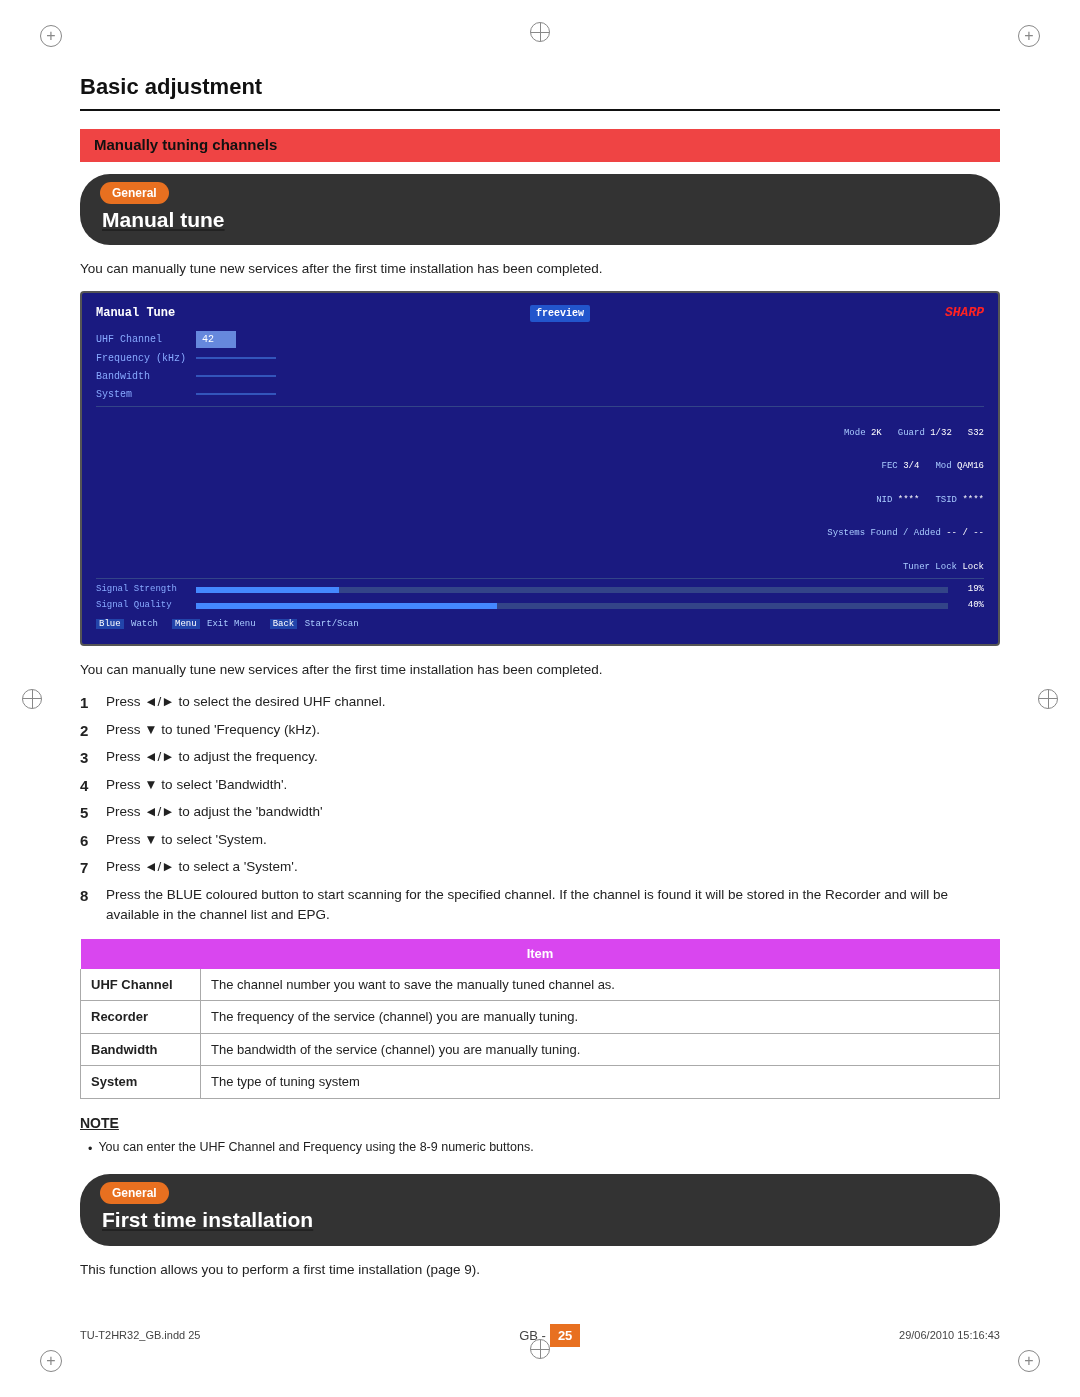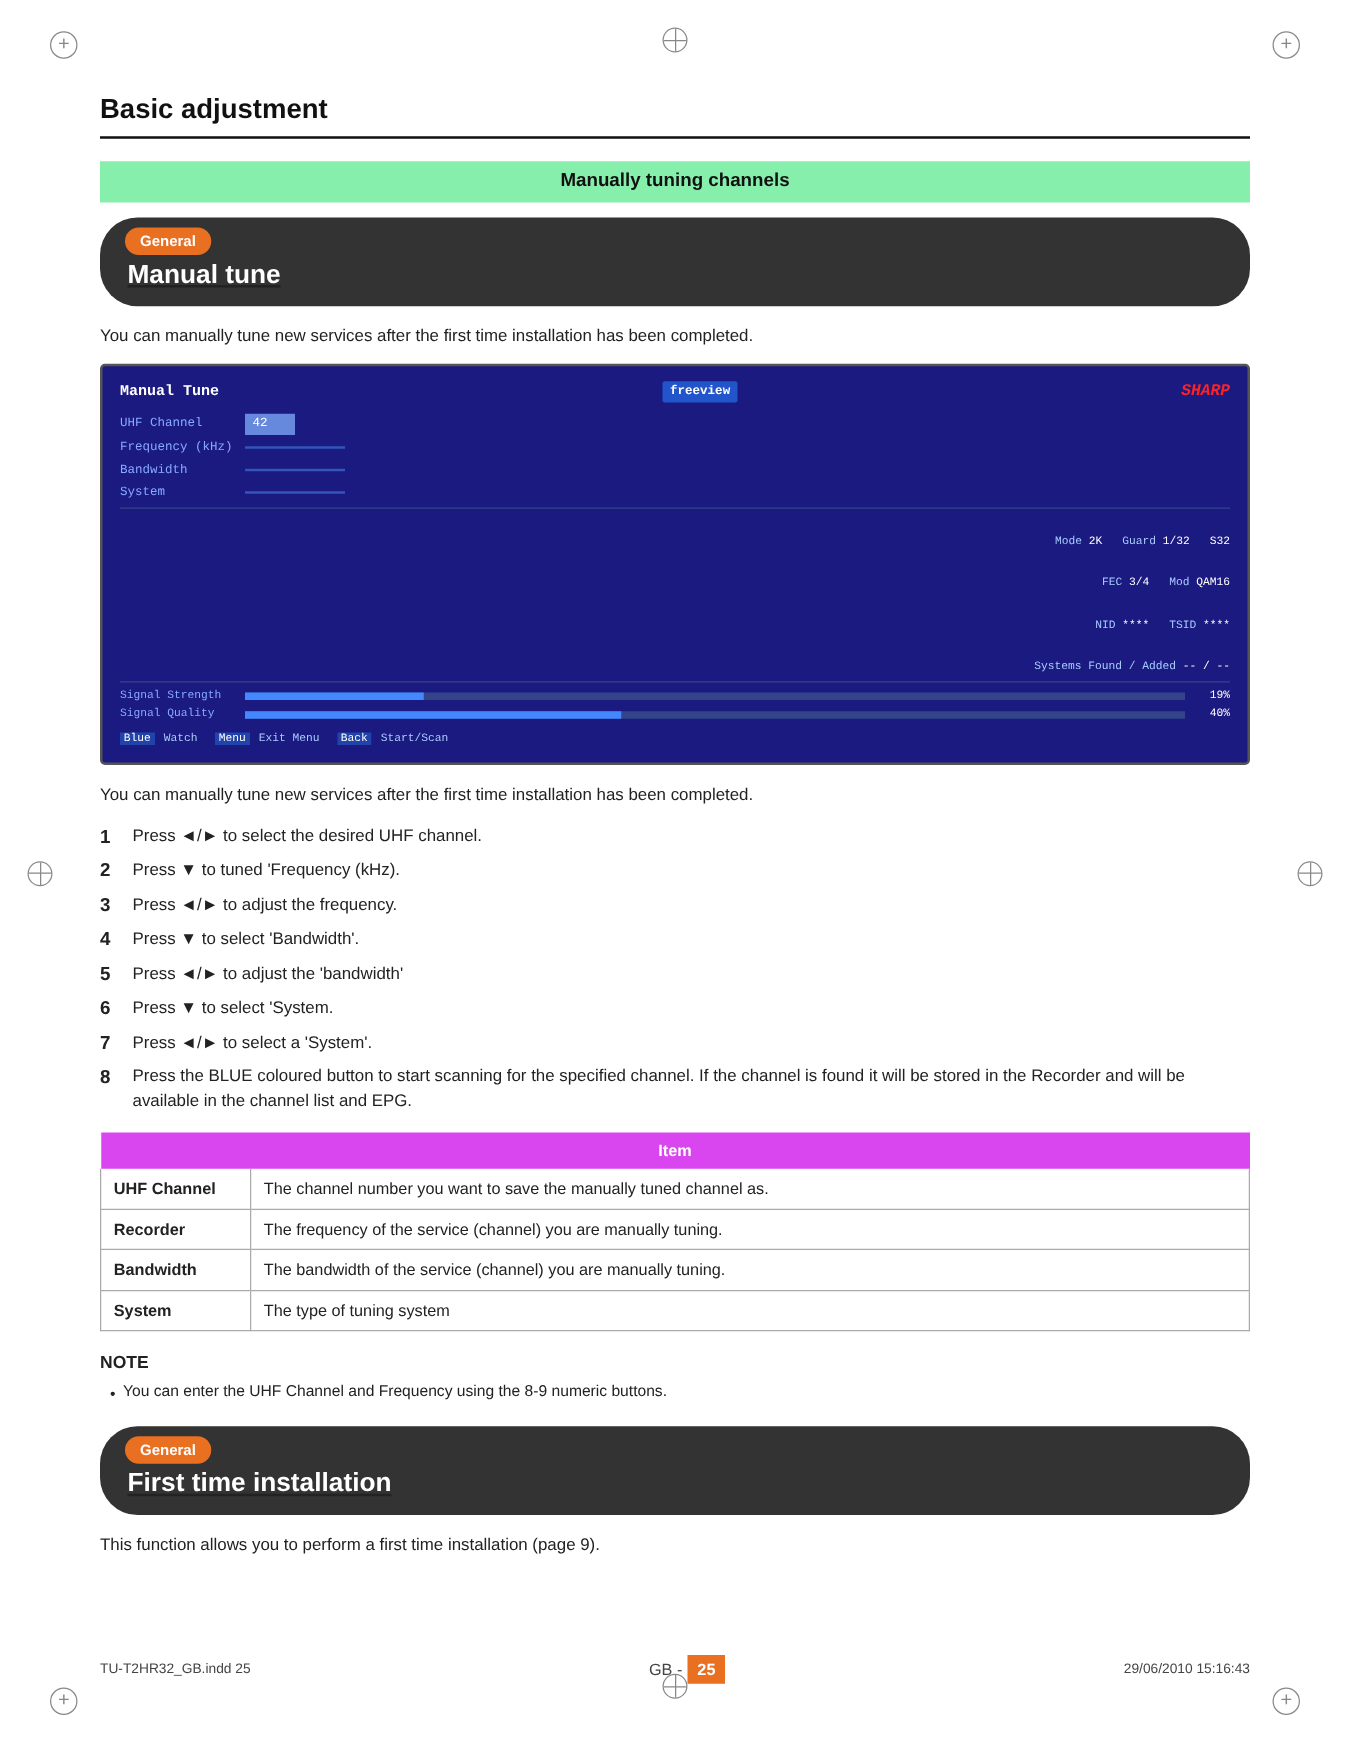--- a/index.html
+++ b/index.html
@@ -45,27 +45,26 @@
       font-size: 22px;
       font-weight: bold;
       color: #111;
       border-bottom: 2px solid #111;
       padding-bottom: 6px;
       margin-bottom: 18px;
     }
 
     
     .section-bar {
-      background: #86efac;
+      background: #ef4444;
       color: #111;
       font-weight: bold;
       font-size: 15px;
       padding: 5px 14px;
       margin-bottom: 12px;
-      text-align: center;
     }
 
     
     .feature-block {
       background: #333;
       border-radius: 30px;
       padding: 8px 20px 10px 20px;
       margin-bottom: 14px;
       display: flex;
       align-items: center;
@@ -269,20 +268,21 @@
     }
 
     
     .note-section {
       margin-bottom: 16px;
     }
     .note-title {
       font-weight: bold;
       font-size: 14px;
       margin-bottom: 4px;
+      text-decoration: underline;
     }
     .note-item {
       display: flex;
       align-items: flex-start;
       font-size: 12.5px;
       padding-left: 8px;
     }
     .note-bullet {
       margin-right: 6px;
       margin-top: 2px;
@@ -395,20 +395,23 @@
     <div class="tv-data-row">
       <div class="tv-data-cell">FEC <span>3/4</span></div>
       <div class="tv-data-cell">Mod <span>QAM16</span></div>
     </div>
     <div class="tv-data-row">
       <div class="tv-data-cell">NID <span>****</span></div>
       <div class="tv-data-cell">TSID <span>****</span></div>
     </div>
     <div class="tv-data-row">
       <div class="tv-data-cell">Systems Found / Added <span>-- / --</span></div>
+    </div>
+    <div class="tv-data-row">
+      <div class="tv-data-cell">Tuner Lock <span>Lock</span></div>
     </div>
     <hr class="tv-divider">
 
     <div class="tv-bar-row">
       <div class="tv-bar-label">Signal Strength</div>
       <div class="tv-bar-outer">
         <div class="tv-bar-inner" style="width:19%"></div>
       </div>
       <div class="tv-bar-pct">19%</div>
     </div>

